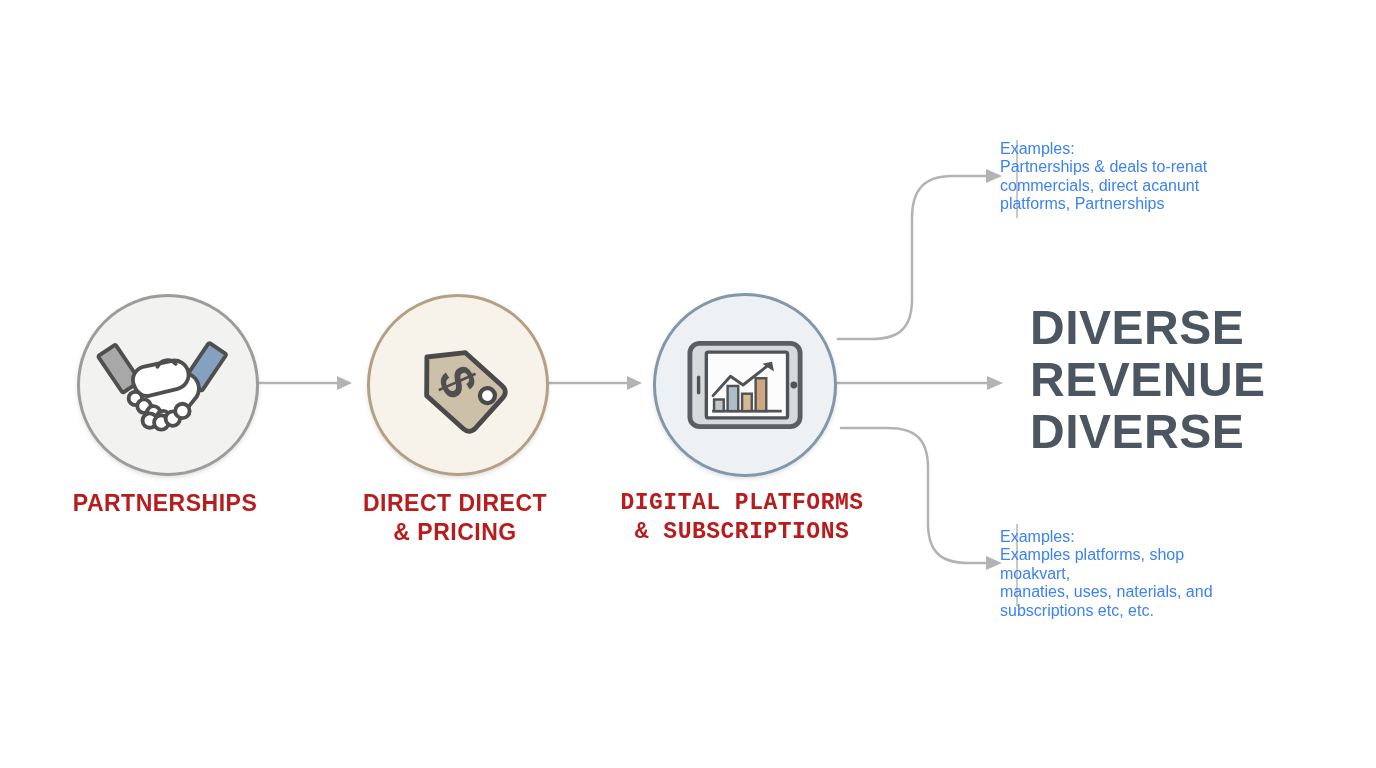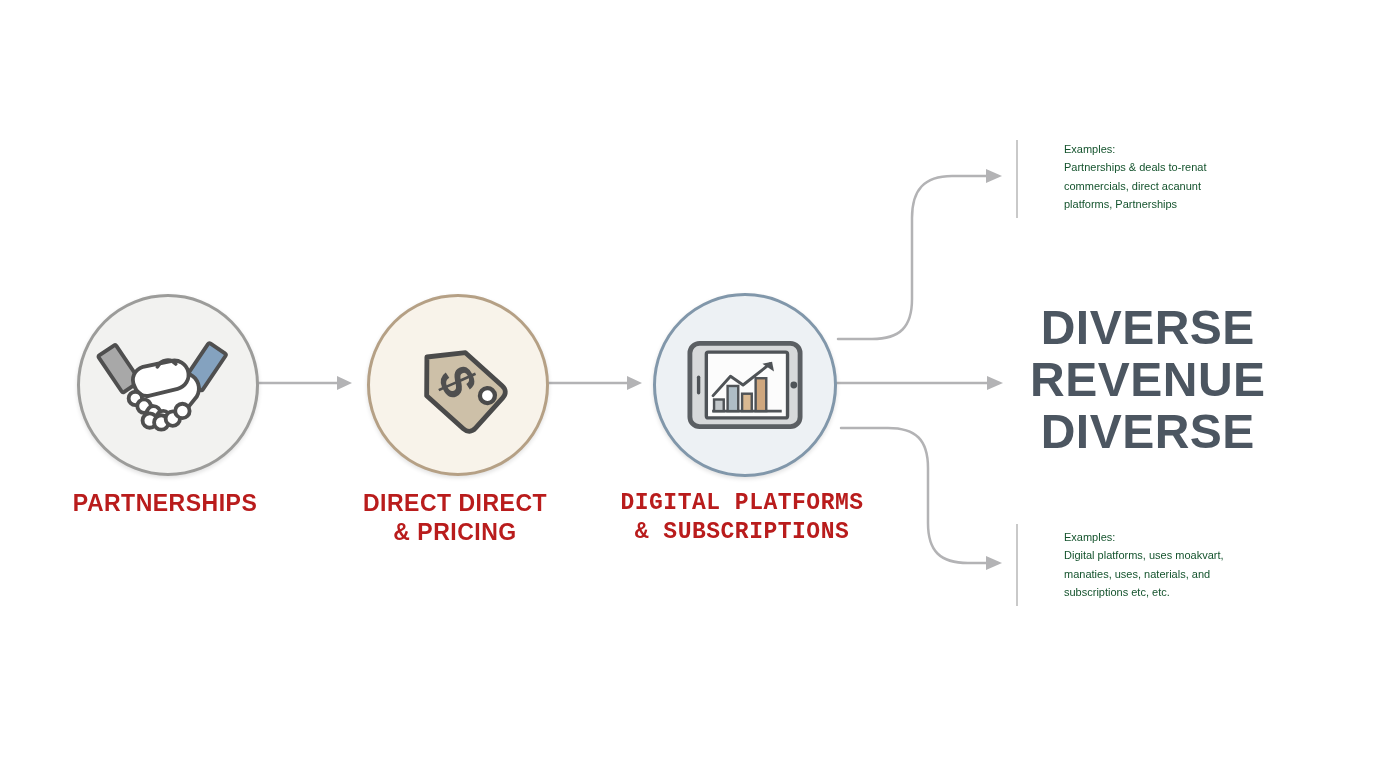--- a/index.html
+++ b/index.html
@@ -17,25 +17,25 @@
   .circle.c3{left:653px;top:293px;width:178px;height:178px;background:#edf1f4;border:3px solid #8197aa;}
   .node-label{
     position:absolute;text-align:center;font-weight:700;font-size:23px;
     line-height:29px;color:#b91c1c;letter-spacing:0.5px;
   }
   .node-label.l1{left:25px;top:489px;width:280px;}
   .node-label.l2{left:315px;top:489px;width:280px;}
   .node-label.l3{left:592px;top:489px;width:300px;font-family:Liberation Mono, monospace;}
   #main-title{
     position:absolute;left:1030px;top:302px;font-weight:700;font-size:48px;
-    line-height:52px;color:#4c5661;letter-spacing:0.5px;text-align:center;
+    line-height:52px;color:#4c5661;letter-spacing:0.5px;
   }
   .examples{
-    position:absolute;left:1064px;width:250px;font-size:11px;
-    line-height:18.4px;color:#14532d;
+    position:absolute;left:1000px;width:250px;font-size:16px;
+    line-height:18.4px;color:#3b82f6;
   }
   .examples.top{top:140px;}
   .examples.bottom{top:528px;}
   #connector-layer{position:absolute;left:0;top:0;pointer-events:none;}
   svg{display:block;}
 </style>
 </head>
 <body>
 
 <div id="canvas">
@@ -128,18 +128,18 @@
 
   <div class="examples top">
     <div>Examples:</div>
     <div>Partnerships &amp; deals to-renat</div>
     <div>commercials, direct acanunt</div>
     <div>platforms, Partnerships</div>
   </div>
 
   <div class="examples bottom">
     <div>Examples:</div>
-    <div>Digital platforms, uses moakvart,</div>
+    <div>Examples platforms, shop moakvart,</div>
     <div>manaties, uses, naterials, and</div>
     <div>subscriptions etc, etc.</div>
   </div>
 
 </div>
 
 </body></html>

